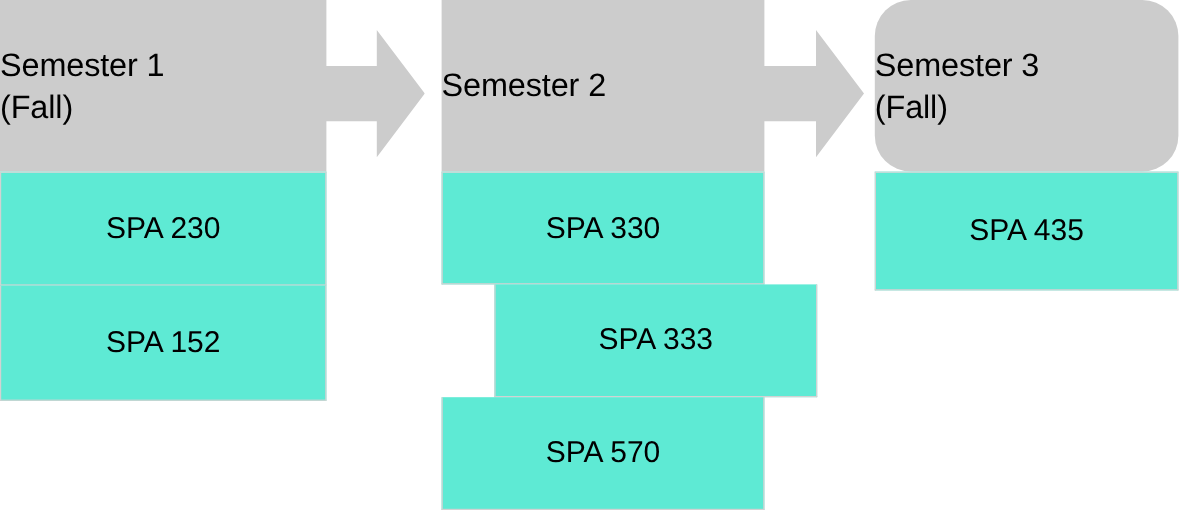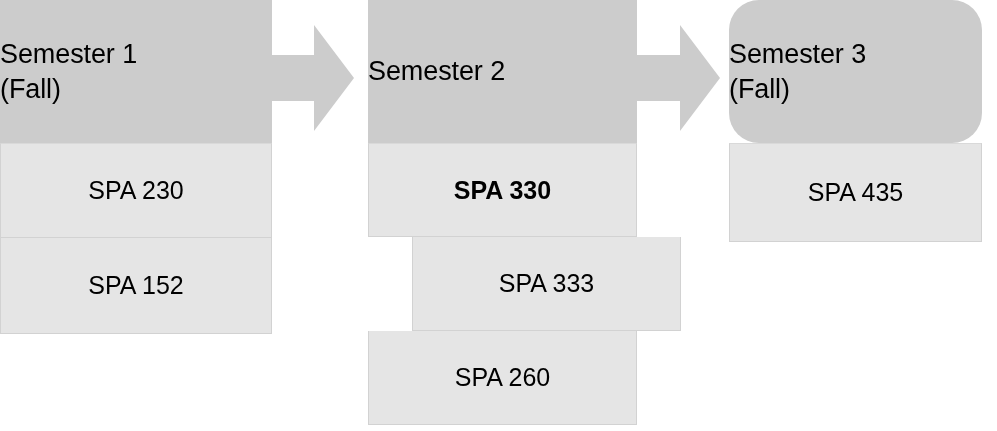--- a/index.html
+++ b/index.html
@@ -43,21 +43,21 @@
   .sem-header .line {
     display: block;
     white-space: nowrap;
   }
   .course-list {
     width: 100%;
     box-sizing: border-box;
   }
   .course-cell {
     box-sizing: border-box;
-    background: #e5e5e5;
+    background: #5eead4;
     border: 1px solid #d2d2d2;
     border-top: none;
     color: #000000;
     font-size: 25px;
     display: flex;
     align-items: center;
     justify-content: center;
     text-align: center;
     width: 100%;
   }
@@ -95,28 +95,28 @@
     <svg width="88" height="106" viewBox="0 0 88 106" aria-hidden="true">
       <polygon points="0,30 48,30 48,0 88,53 48,106 48,76 0,76" fill="#cccccc"></polygon>
     </svg>
   </div>
 
   <div class="column" style="left:368px; top:0px; width:269px;">
     <div class="sem-header" style="height:143px;">
       <span class="line">Semester 2</span>
     </div>
     <div class="course-list">
-      <div class="course-cell" style="height:94px;font-weight:bold;">
+      <div class="course-cell" style="height:94px;">
         <span>SPA 330</span>
       </div>
       <div class="course-cell" style="height:94px;margin-left:44px;">
         <span>SPA 333</span>
       </div>
       <div class="course-cell" style="height:94px;">
-        <span>SPA 260</span>
+        <span>SPA 570</span>
       </div>
     </div>
   </div>
 
   <div class="arrow" style="left:632px; top:25px; width:88px; height:106px;">
     <svg width="88" height="106" viewBox="0 0 88 106" aria-hidden="true">
       <polygon points="0,30 48,30 48,0 88,53 48,106 48,76 0,76" fill="#cccccc"></polygon>
     </svg>
   </div>
 

